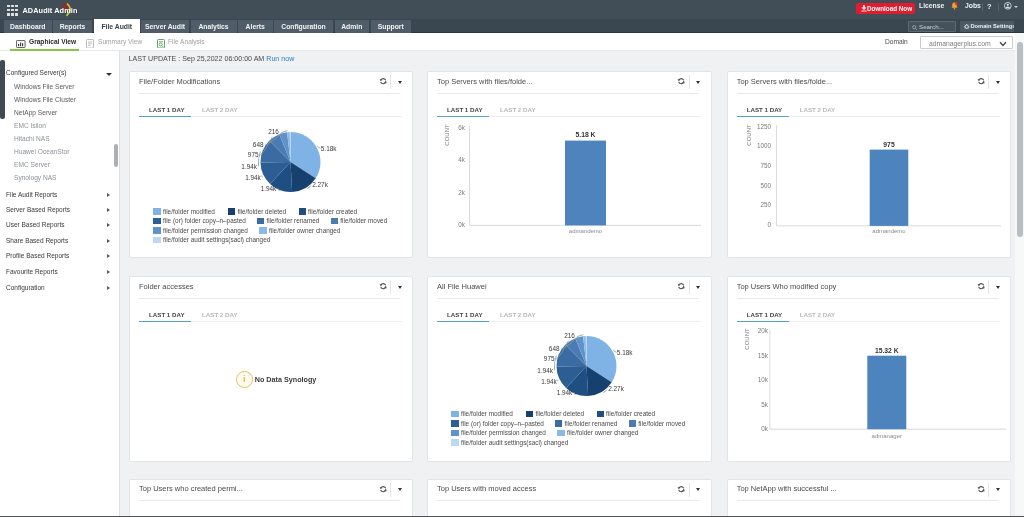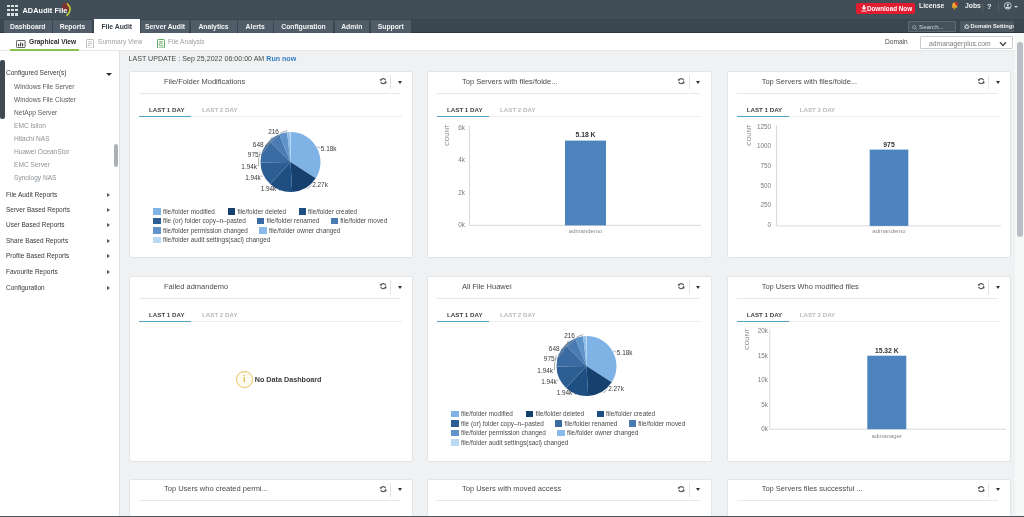--- a/index.html
+++ b/index.html
@@ -31,32 +31,32 @@
 
 #sidebar { position:absolute; left:0; top:51px; width:120px; height:466px; background:#fff; border-right:1px solid #dee1e3; }
 .sideitem { position:absolute; left:0; width:119px; font-size:6.6px; color:#8c9297; padding-left:14px; }
 .sidehead { position:absolute; left:0; width:119px; font-size:6.5px; color:#383838; padding-left:6px; }
 .caret-r { position:absolute; right:9px; width:0; height:0; border-left:3.5px solid #555; border-top:2.8px solid transparent; border-bottom:2.8px solid transparent; }
 #lscroll { position:absolute; left:0; top:60px; width:4.5px; height:59px; background:#3f4a52; border-radius:2px; }
 #sscroll { position:absolute; left:113.5px; top:144.3px; width:4.2px; height:23px; background:#adb0b2; border-radius:2px; }
 
 
 .card { position:absolute; background:#fff; border:1px solid #e2e5e7; border-radius:2px; }
-.chead { position:absolute; left:9px; top:4.5px; font-size:7.5px; color:#4b4b4b;margin-left:25px; }
+.chead { position:absolute; left:9px; top:4.5px; font-size:7.5px; color:#4b4b4b; }
 .cdiv { position:absolute; left:9px; right:12px; top:20.5px; height:1px; background:#e6e8e9; }
 .refresh { position:absolute; right:25px; top:5px; width:8.5px; height:8.5px; }
 .vsep { position:absolute; right:21px; top:3px; width:1px; height:14px; background:#e4e4e4; }
 .dcaret { position:absolute; right:10.5px; top:8.5px; width:0; height:0; border-top:3.4px solid #333; border-left:2.9px solid transparent; border-right:2.9px solid transparent; }
 .tab1 { position:absolute; left:19px; top:34.3px; font-size:6.2px; font-weight:bold; color:#454545; }
 .tab2 { position:absolute; left:72px; top:34.3px; font-size:6.2px; font-weight:bold; color:#b9b9b9; }
 .tabline { position:absolute; left:9px; right:10px; top:44.2px; height:1px; background:#ebedee; }
 .tabact { position:absolute; left:9px; top:43.7px; width:52px; height:1.6px; background:#55a3c3; }
 
 #lastupdate { position:absolute; left:128.5px; top:55px; font-size:7.1px; color:#4a4a4a; }
-#lastupdate a { color:#2f7dc3; text-decoration:none;font-weight:bold; }
+#lastupdate a { color:#2f7dc3; text-decoration:none; }
 
 #bottomline { position:absolute; left:0; top:515.5px; width:1024px; height:1.5px; background:#505456; }
 #rscrolltrack { position:absolute; left:1015px; top:33px; width:9px; height:482px; background:#f7f8f8; }
 #rscrollthumb { position:absolute; left:1017px; top:42px; width:5.5px; height:195px; background:#b8bec3; border-radius:3px; }
 
 .legend { position:absolute; left:0; top:0; width:100%; height:100%; }
 .lrow { position:absolute; left:0; width:100%; height:8px; }
 .sw { position:absolute; top:0.5px; width:7.2px; height:6.5px; }
 .lt { position:absolute; top:0; font-size:6.4px; color:#4a4a4a; }
 </style>
@@ -68,21 +68,21 @@
     <div style="left:0;top:0"></div>
       <div style="left:4.2px;top:0"></div>
       <div style="left:8.4px;top:0"></div>
     <div style="left:0;top:4.2px"></div>
       <div style="left:4.2px;top:4.2px"></div>
       <div style="left:8.4px;top:4.2px"></div>
     <div style="left:0;top:8.4px"></div>
       <div style="left:4.2px;top:8.4px"></div>
       <div style="left:8.4px;top:8.4px"></div>
   </div>
-  <div id="logo">ADAudit File</div>
+  <div id="logo">ADAudit Admin</div>
   <svg class="abs" style="left:58px;top:1.5px" width="19" height="15" viewBox="0 0 19 15">
     <circle cx="8" cy="5" r="4" fill="#7e3330"></circle>
     <path d="M9 1.5 Q15.5 7.5 8.5 13.8" fill="none" stroke="#c2cf3a" stroke-width="1.6"></path>
   </svg>
   <div id="dlbtn"><svg style="position:absolute;left:5px;top:2.5px" width="6" height="6.5" viewBox="0 0 6 6.5">
         <path d="M2.2 0 L3.8 0 L3.8 2.6 L5.6 2.6 L3 5 L0.4 2.6 L2.2 2.6 Z" fill="#fff"></path>
         <rect x="0.4" y="5.6" width="5.2" height="0.9" fill="#fff"></rect>
       </svg><span style="padding-left:8px;">Download Now</span></div>
   <div class="topitem" style="left:919px;">License</div>
   <svg class="abs" style="left:950.5px;top:2px" width="7" height="8" viewBox="0 0 8 9">
@@ -321,36 +321,36 @@
     <text x="43" y="155" font-size="6.3" fill="#7a7a7a" text-anchor="end">0</text>
     <line x1="48.6" y1="53" x2="48.6" y2="153.9" stroke="#d6dadc" stroke-width="1"></line>
     <line x1="48.6" y1="153.9" x2="273" y2="153.9" stroke="#d6dadc" stroke-width="1"></line>
     <rect x="141.7" y="77.6" width="38.6" height="76.3" fill="#4e84bd"></rect>
     <text x="161" y="74.5" font-size="6.8" fill="#333" text-anchor="middle" font-weight="bold">975</text>
     <text x="161" y="161" font-size="6" fill="#8a8a8a" text-anchor="middle">admandemo</text>
   </svg>
 </div>
 
 <div class="card" style="left:129px;top:276px;width:284px;height:186px;">
-  <div class="chead">Failed admandemo</div>
+  <div class="chead">Folder accesses</div>
   <svg class="refresh" viewBox="0 0 16 16">
       <path d="M3.2 9.5 A5 5 0 0 0 12.8 8.2" fill="none" stroke="#555" stroke-width="2.2"></path>
       <path d="M12.8 6.5 A5 5 0 0 0 3.5 5.8" fill="none" stroke="#555" stroke-width="2.2"></path>
       <path d="M1.2 4.2 L6.2 4.4 L3.4 8.6 Z" fill="#555"></path>
       <path d="M14.8 11.8 L9.8 11.6 L12.6 7.4 Z" fill="#555"></path>
     </svg>
   <div class="vsep"></div>
     <div class="dcaret"></div>
   <div class="cdiv"></div>
   <div class="tab1">LAST 1 DAY</div>
     <div class="tab2">LAST 2 DAY</div>
   <div class="tabline"></div>
     <div class="tabact"></div>
   <div class="abs" style="left:106px;top:94.3px;width:16.6px;height:16.6px;border-radius:50%;border:1.5px solid #e4c35a;background:#fdfaf0;color:#dfb84a;font-size:9px;font-weight:bold;text-align:center;line-height:14px;">i</div>
-  <div class="abs" style="left:124.8px;top:98.4px;font-size:7.2px;color:#3a3a3a;font-weight:bold;">No Data Dashboard</div>
+  <div class="abs" style="left:124.8px;top:98.4px;font-size:7.2px;color:#3a3a3a;font-weight:bold;">No Data Synology</div>
 </div>
 
 <div class="card" style="left:427px;top:276px;width:284.6px;height:186px;">
   <div class="chead">All File Huawei</div>
   <svg class="refresh" viewBox="0 0 16 16">
       <path d="M3.2 9.5 A5 5 0 0 0 12.8 8.2" fill="none" stroke="#555" stroke-width="2.2"></path>
       <path d="M12.8 6.5 A5 5 0 0 0 3.5 5.8" fill="none" stroke="#555" stroke-width="2.2"></path>
       <path d="M1.2 4.2 L6.2 4.4 L3.4 8.6 Z" fill="#555"></path>
       <path d="M14.8 11.8 L9.8 11.6 L12.6 7.4 Z" fill="#555"></path>
     </svg>
@@ -420,21 +420,21 @@
         <span class="lt" style="left:139px;">file/folder owner changed</span>
 </div>
 <div class="lrow" style="top:164px;">
  <span class="sw" style="left:23.4px;background:#bcd9f3;"></span>
         <span class="lt" style="left:33px;">file/folder audit settings(sacl) changed</span>
 </div>
 </div>
 </div>
 
 <div class="card" style="left:726.7px;top:276px;width:284.8px;height:186px;">
-  <div class="chead">Top Users Who modified files</div>
+  <div class="chead">Top Users Who modified copy</div>
   <svg class="refresh" viewBox="0 0 16 16">
       <path d="M3.2 9.5 A5 5 0 0 0 12.8 8.2" fill="none" stroke="#555" stroke-width="2.2"></path>
       <path d="M12.8 6.5 A5 5 0 0 0 3.5 5.8" fill="none" stroke="#555" stroke-width="2.2"></path>
       <path d="M1.2 4.2 L6.2 4.4 L3.4 8.6 Z" fill="#555"></path>
       <path d="M14.8 11.8 L9.8 11.6 L12.6 7.4 Z" fill="#555"></path>
     </svg>
   <div class="vsep"></div>
     <div class="dcaret"></div>
   <div class="cdiv"></div>
   <div class="tab1">LAST 1 DAY</div>
@@ -478,21 +478,21 @@
       <path d="M1.2 4.2 L6.2 4.4 L3.4 8.6 Z" fill="#555"></path>
       <path d="M14.8 11.8 L9.8 11.6 L12.6 7.4 Z" fill="#555"></path>
     </svg>
   <div class="vsep"></div>
     <div class="dcaret"></div>
   <div class="cdiv"></div>
   <div class="tab1">LAST 1 DAY</div>
     <div class="tab2">LAST 2 DAY</div>
 </div>
 <div class="card" style="left:726.7px;top:478.9px;width:284.8px;height:45px;">
-  <div class="chead">Top Servers files successful ...</div>
+  <div class="chead">Top NetApp with successful ...</div>
   <svg class="refresh" viewBox="0 0 16 16">
       <path d="M3.2 9.5 A5 5 0 0 0 12.8 8.2" fill="none" stroke="#555" stroke-width="2.2"></path>
       <path d="M12.8 6.5 A5 5 0 0 0 3.5 5.8" fill="none" stroke="#555" stroke-width="2.2"></path>
       <path d="M1.2 4.2 L6.2 4.4 L3.4 8.6 Z" fill="#555"></path>
       <path d="M14.8 11.8 L9.8 11.6 L12.6 7.4 Z" fill="#555"></path>
     </svg>
   <div class="vsep"></div>
     <div class="dcaret"></div>
   <div class="cdiv"></div>
   <div class="tab1">LAST 1 DAY</div>

